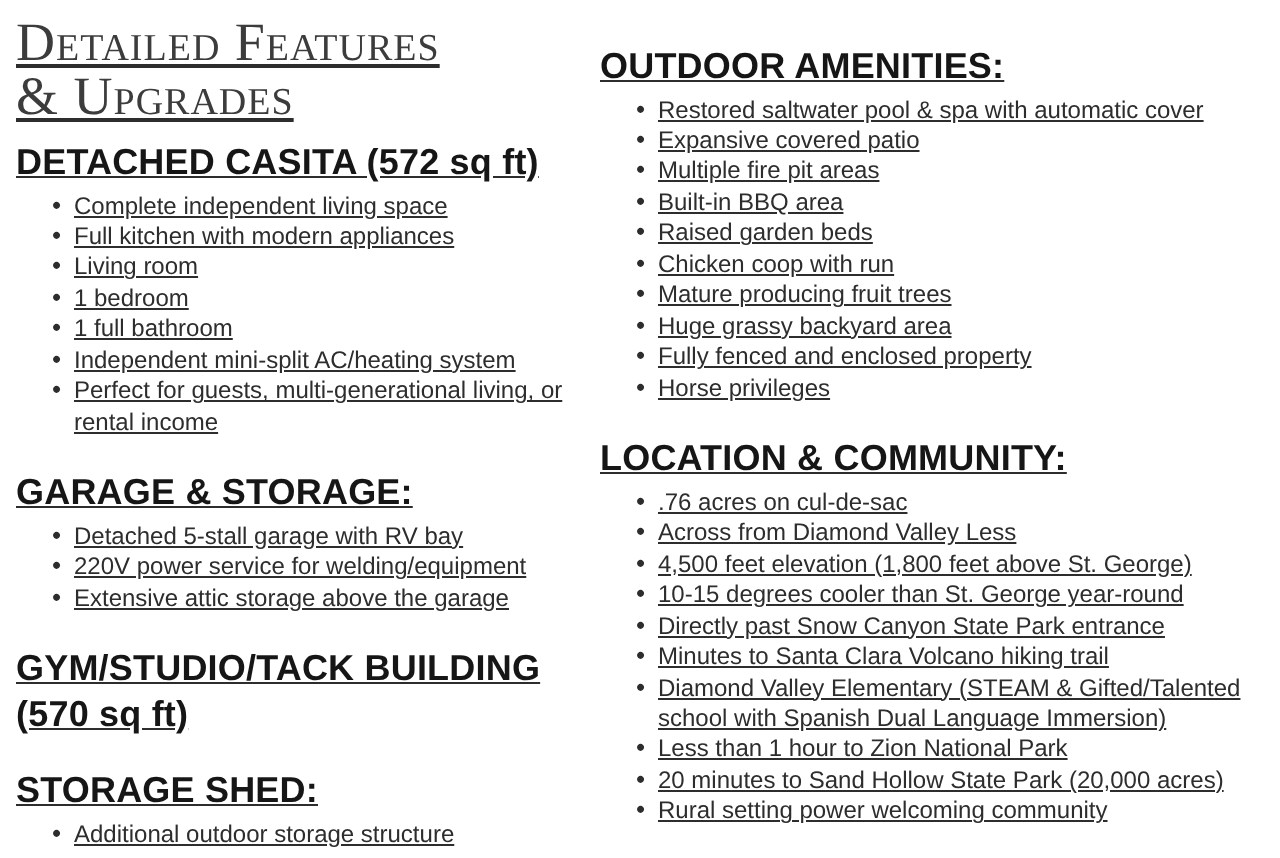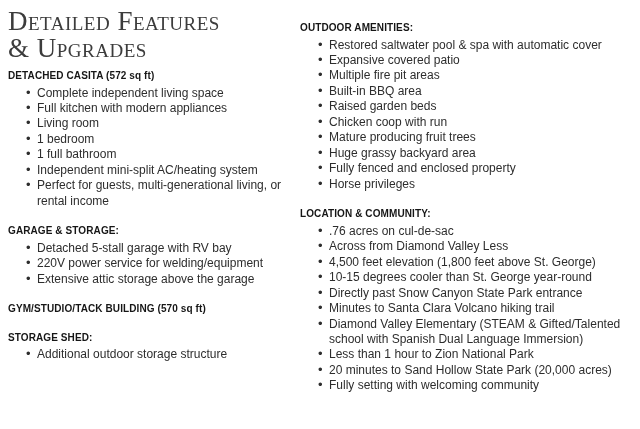--- a/index.html
+++ b/index.html
@@ -17,37 +17,38 @@
     font-family: "Liberation Sans", "DejaVu Sans", sans-serif;
     color: var(--body-color);
     overflow: hidden;
   }
   .page {
     display: flex;
     gap: 6px;
     padding: 8px 6px 12px 8px;
     width: 640px;
     height: 313px;
+    text-decoration: underline;
   }
   .col-left { flex: 0 0 286px; width: 286px; }
   .col-right { flex: 1 1 auto; padding-top: 14px; }
   .title {
     font-family: "Liberation Serif", "DejaVu Serif", serif;
     font-variant: small-caps;
     font-weight: 400;
     font-size: 27px;
     line-height: 1.0;
     letter-spacing: 0.5px;
     color: var(--title-color);
     margin: 0 0 8px 0;
   }
   .title-line { display: block; }
   .section { margin: 0 0 16px 0; }
   .section-heading {
-    font-size: 10px;
+    font-size: 18px;
     font-weight: 700;
     letter-spacing: 0.1px;
     line-height: 1.25;
     color: var(--heading-color);
     margin: 0 0 3px 0;
   }
   ul.bullets {
     list-style: none;
     margin: 0;
     padding: 0 0 0 18px;
@@ -130,17 +131,17 @@
         <ul class="bullets">
           <li>.76 acres on cul-de-sac</li>
           <li>Across from Diamond Valley Less</li>
           <li>4,500 feet elevation (1,800 feet above St. George)</li>
           <li>10-15 degrees cooler than St. George year-round</li>
           <li>Directly past Snow Canyon State Park entrance</li>
           <li>Minutes to Santa Clara Volcano hiking trail</li>
           <li>Diamond Valley Elementary (STEAM &amp; Gifted/Talented school with Spanish Dual Language Immersion)</li>
           <li>Less than 1 hour to Zion National Park</li>
           <li>20 minutes to Sand Hollow State Park (20,000 acres)</li>
-          <li>Fully setting with welcoming community</li>
+          <li>Rural setting power welcoming community</li>
         </ul>
       </section>
     </div>
 </div>
 
 </body></html>

